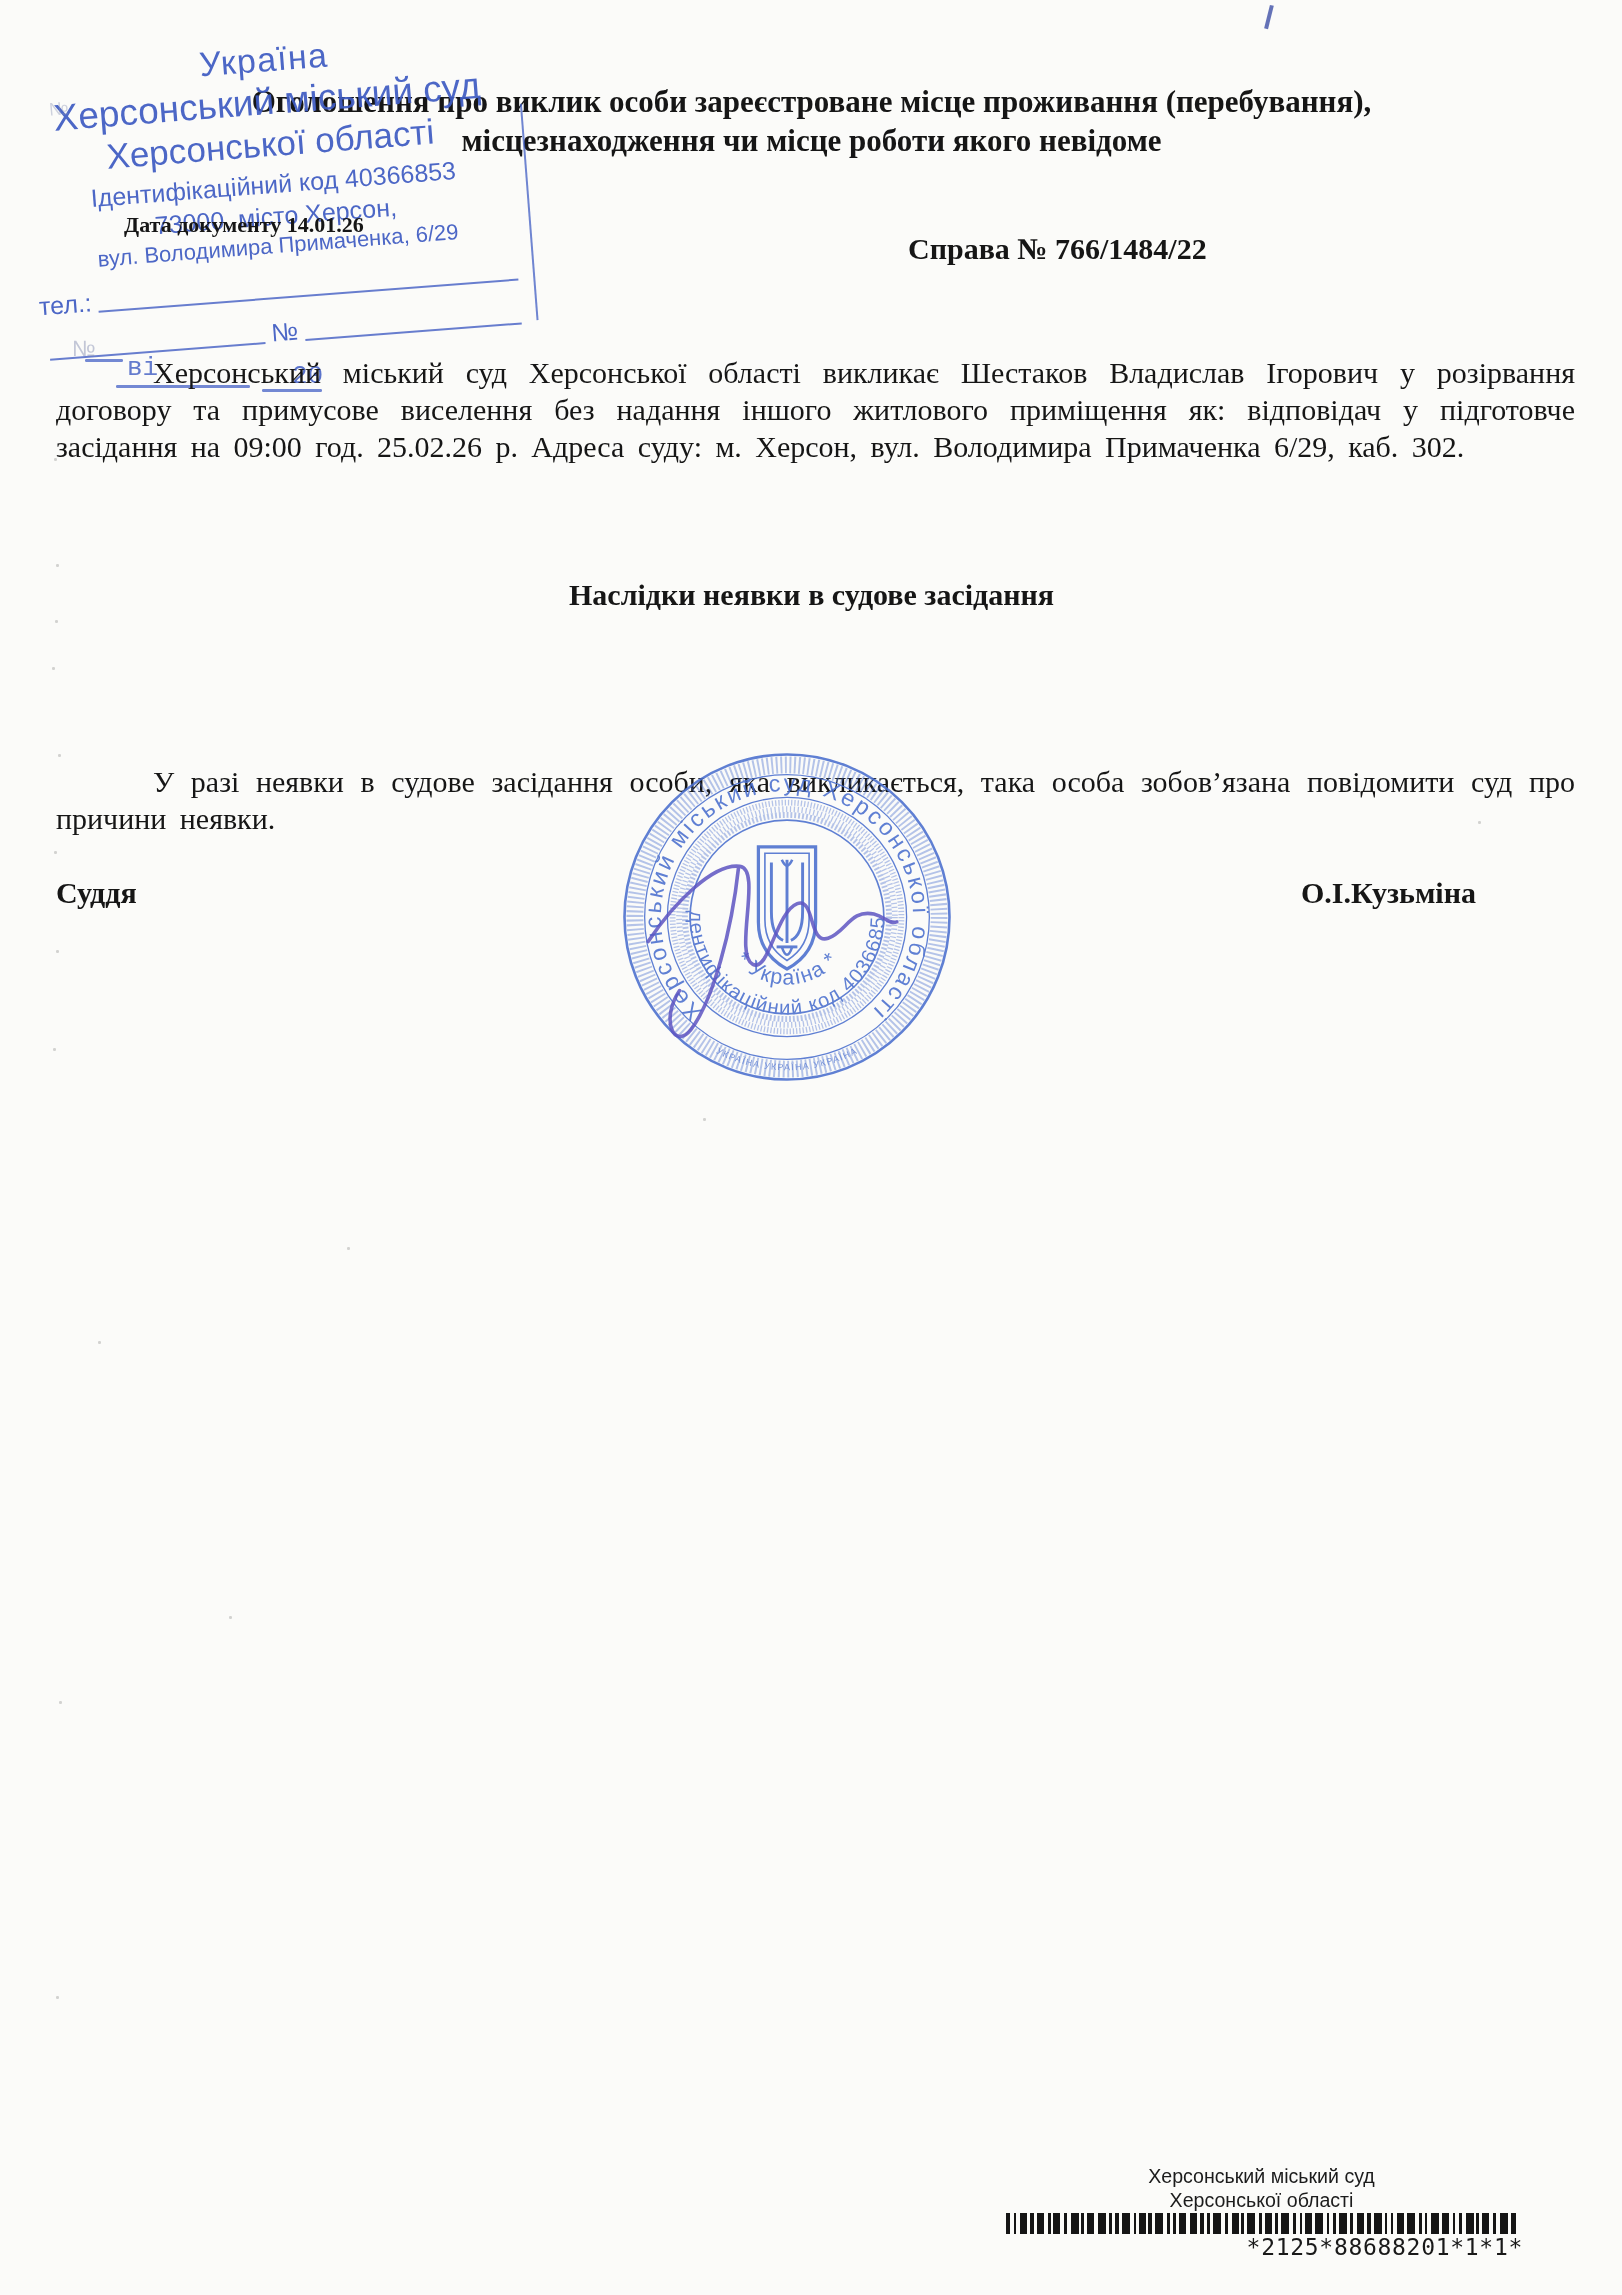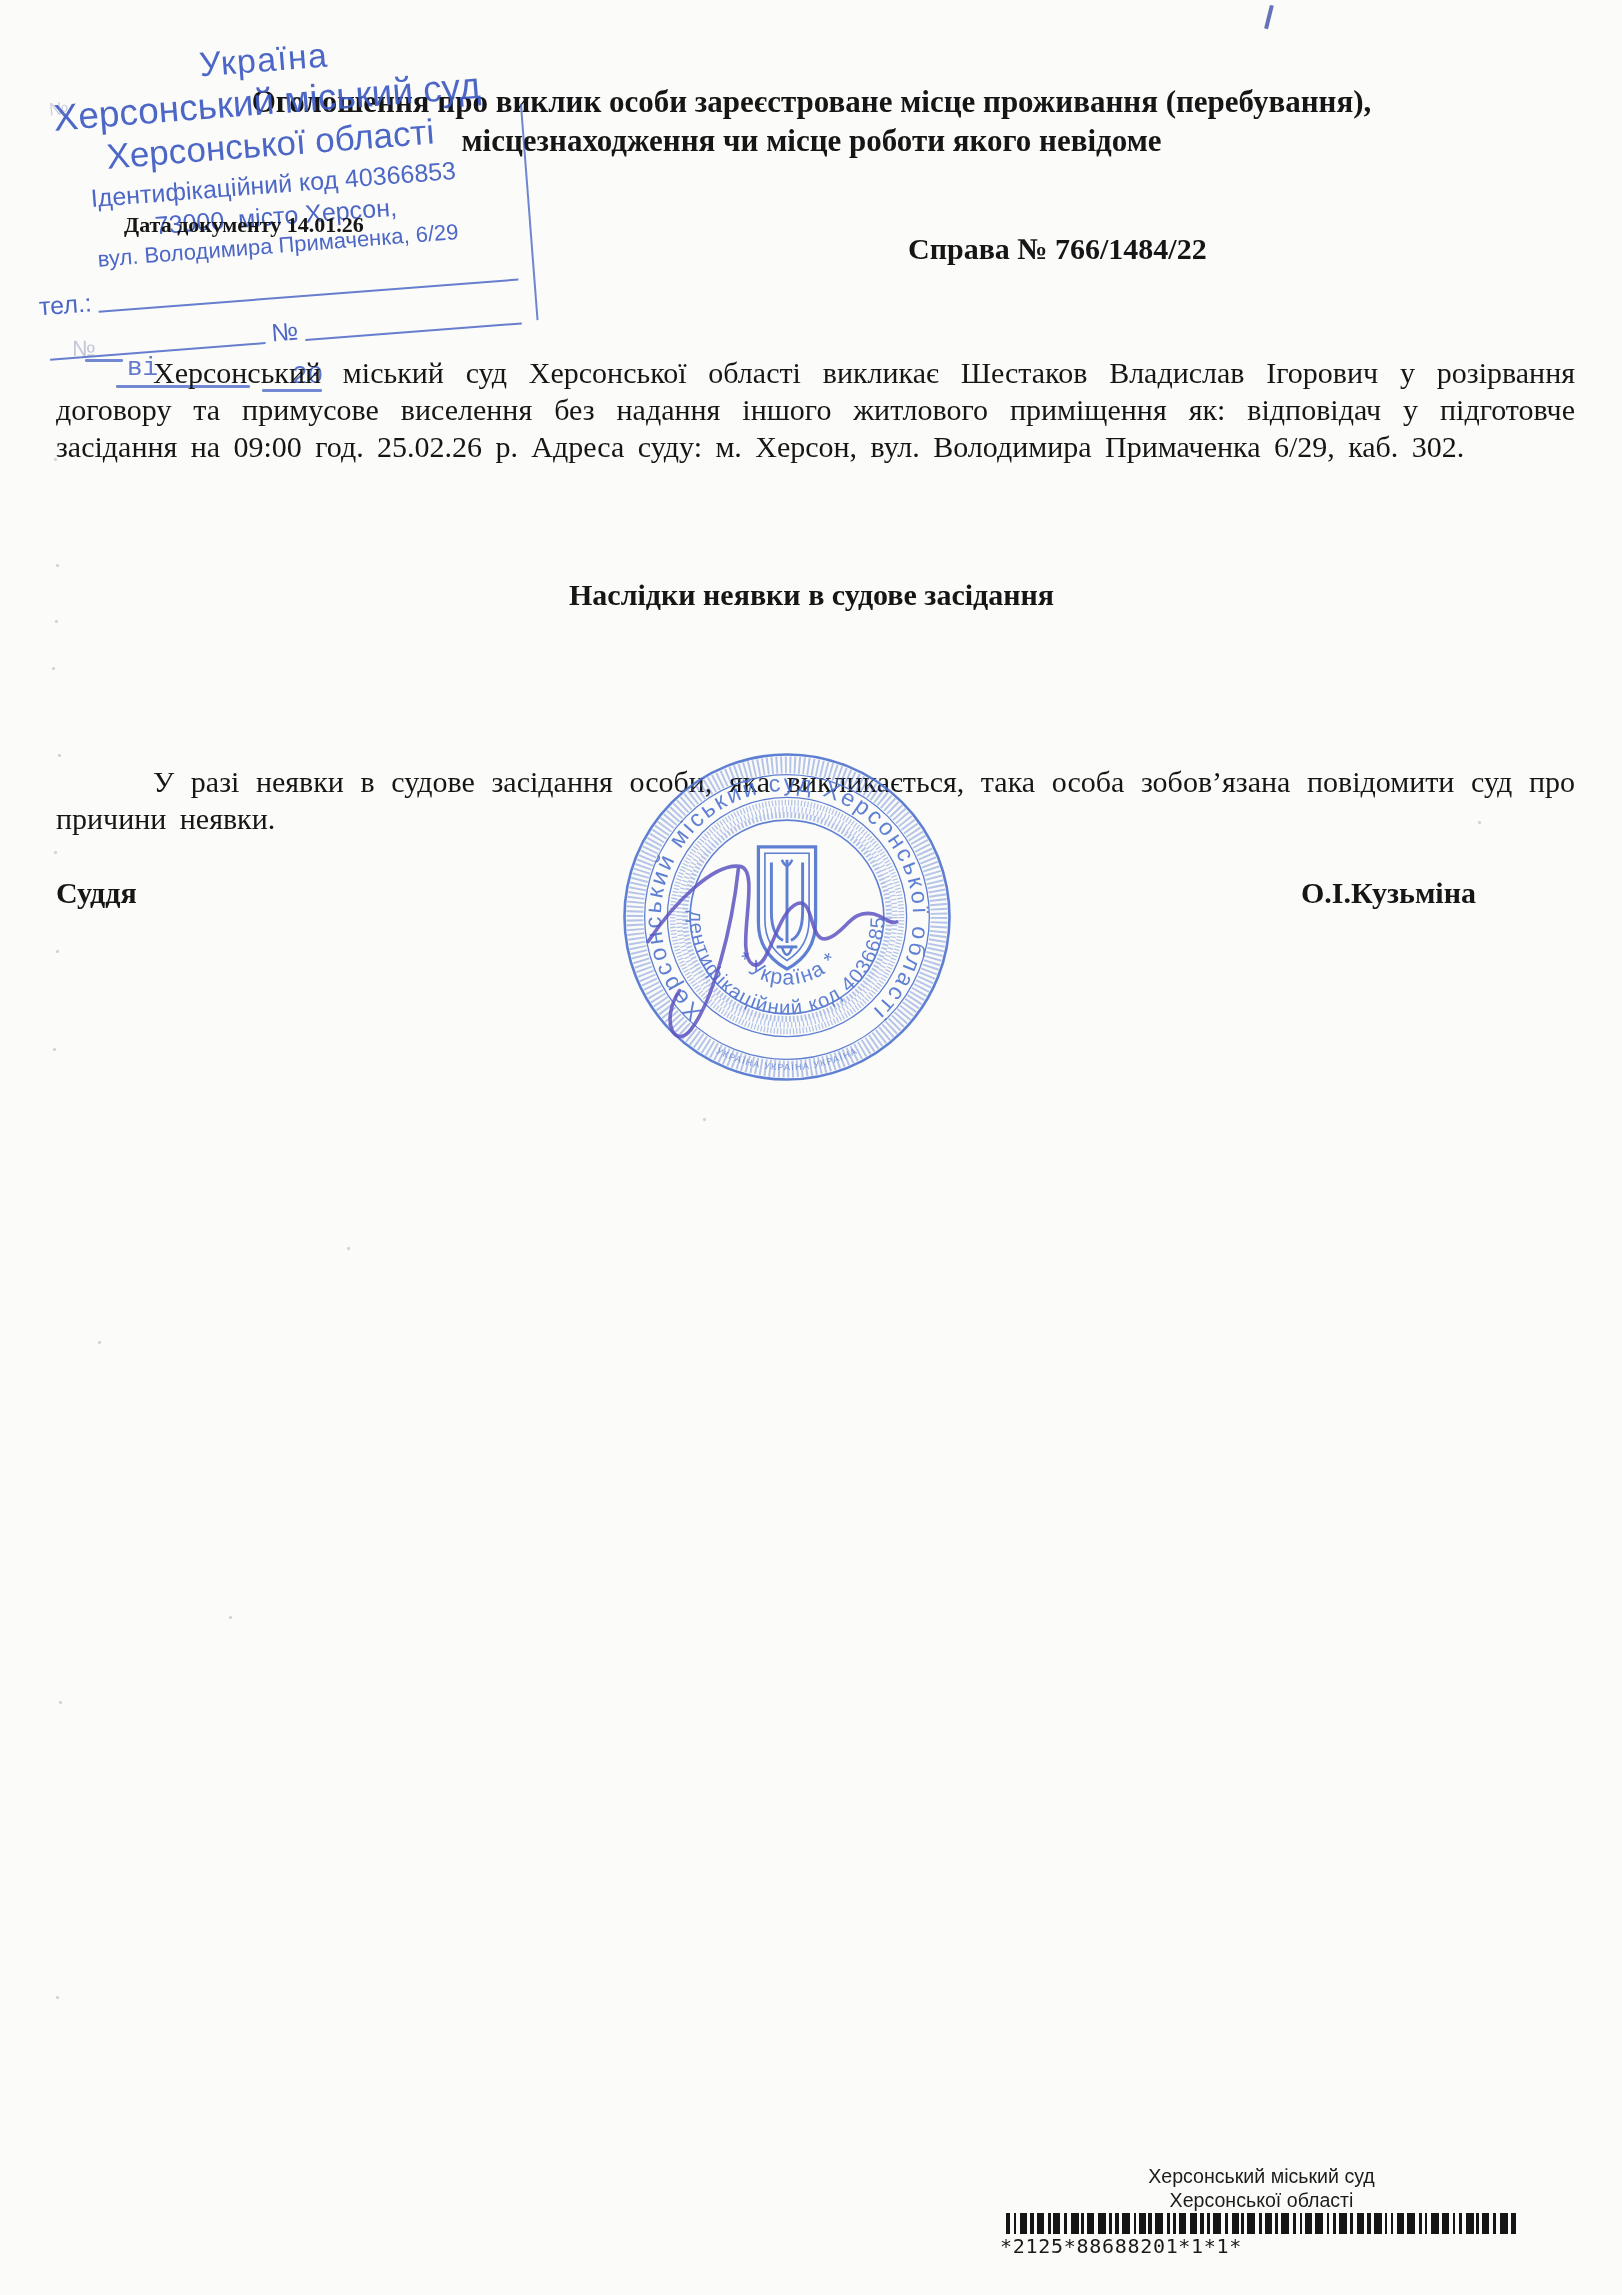--- a/index.html
+++ b/index.html
@@ -42,22 +42,22 @@
   
   .seal-svg{position:absolute;left:618px;top:748px;width:338px;height:338px;opacity:.88;}
   .seal-svg text{font-family:"Liberation Sans",sans-serif;fill:var(--seal-blue,#4a6fce);}
   .sig-svg{position:absolute;left:622px;top:804px;width:314px;height:262px;}
   
   .footer-line{position:absolute;left:1000px;width:523px;text-align:center;
                font-family:"Liberation Sans",sans-serif;font-size:19.6px;color:#1c1c1c;}
   .barcode{position:absolute;left:1006px;top:2213px;width:509px;height:21px;display:flex;align-items:stretch;}
   .barcode .bar{background:#151515;}
   .barcode .gap{background:transparent;}
-  .barcode-text{position:absolute;left:1000px;top:2234px;width:523px;text-align:left;
-                font-family:"DejaVu Sans Mono",monospace;font-size:20px;letter-spacing:0.7px;color:#191919;}
+  .barcode-text{position:absolute;left:1000px;top:2234px;width:523px;text-align:right;
+                font-family:"DejaVu Sans Mono",monospace;font-size:23px;letter-spacing:0.7px;color:#191919;}
   
   .speck{position:absolute;width:2.6px;height:2.6px;border-radius:50%;background:#b7b7b4;opacity:.6;}
   .tick{position:absolute;left:1267px;top:5.2px;width:3.9px;height:23.6px;background:#23379b;
         transform:rotate(14deg);opacity:.7;}
 </style>
 </head>
 <body>
 
 <div class="page">
 

